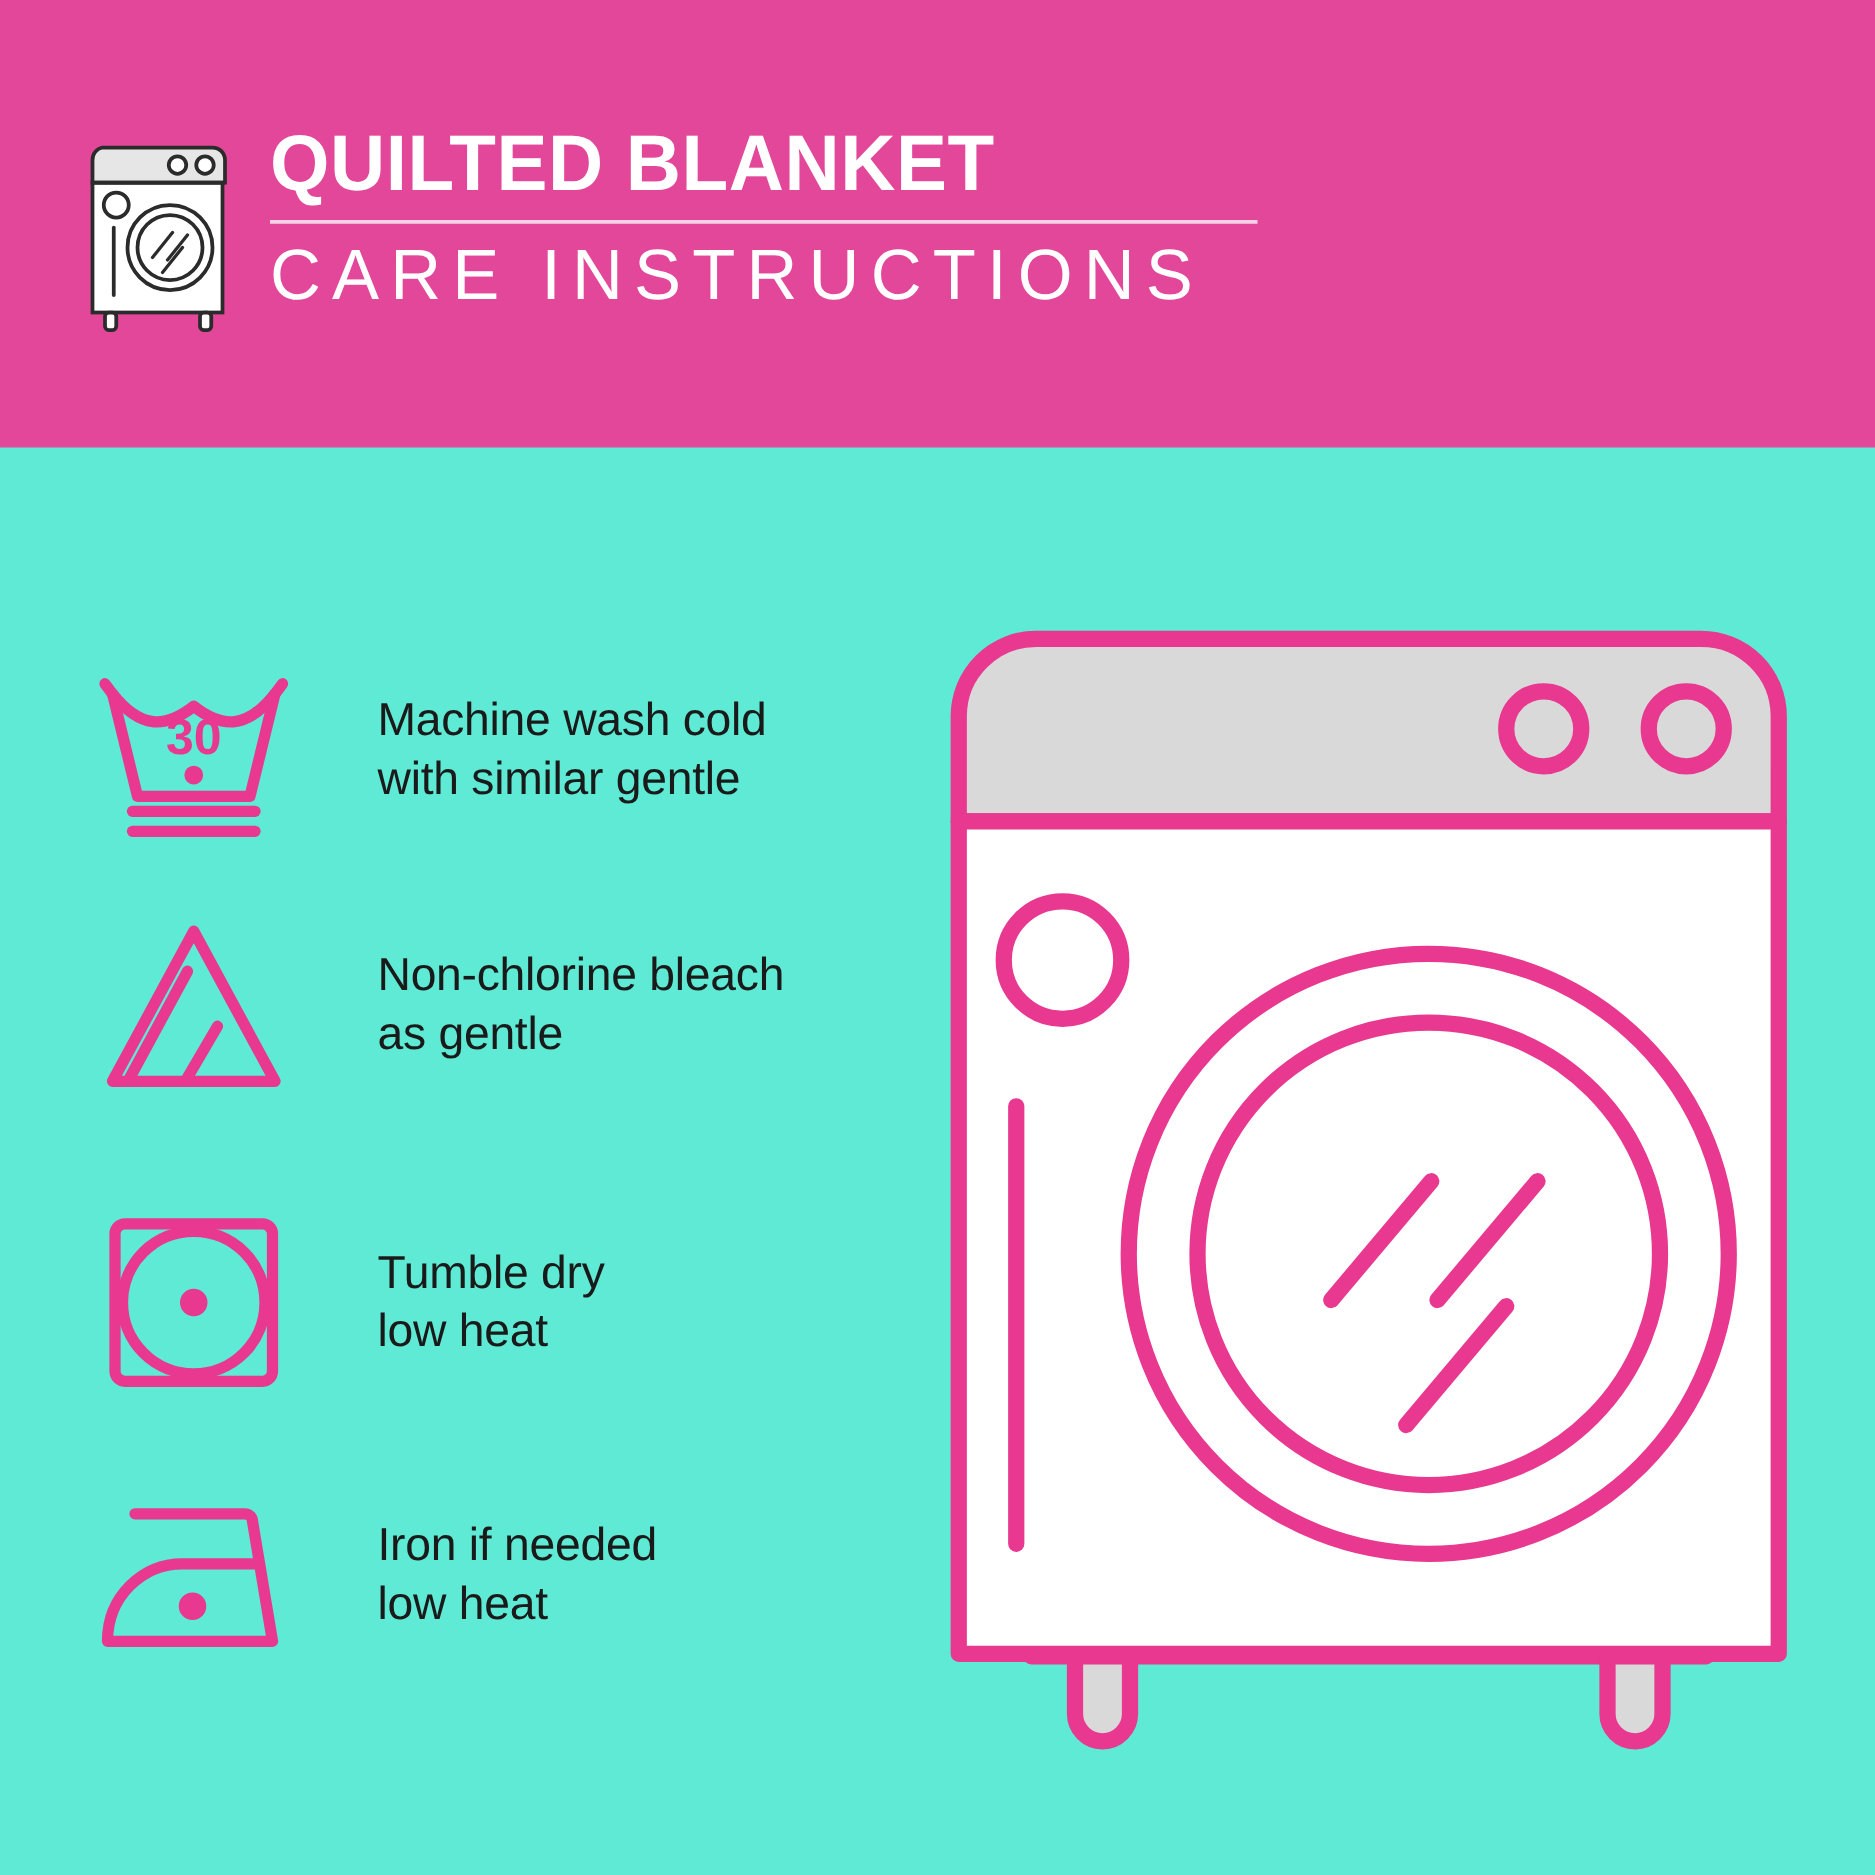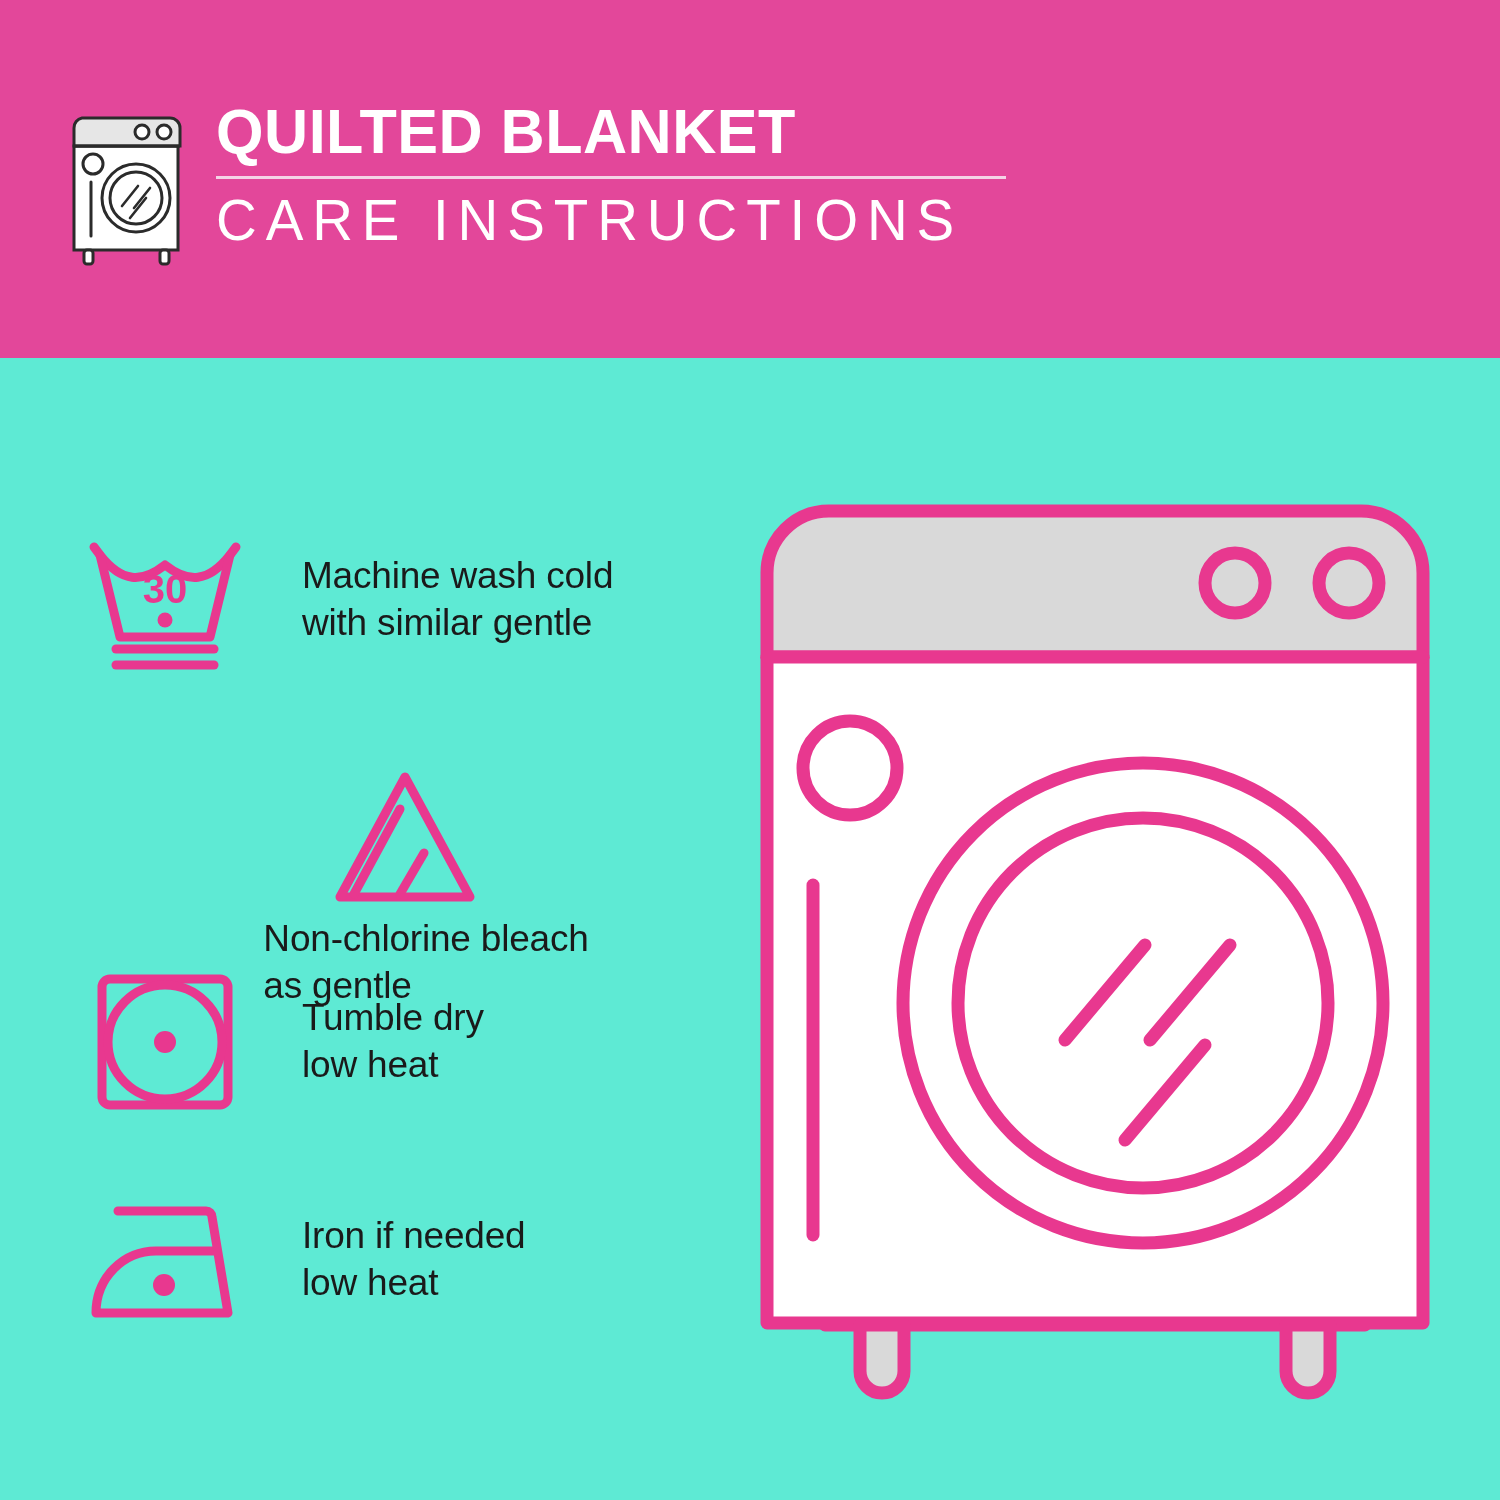--- a/index.html
+++ b/index.html
@@ -83,31 +83,31 @@
     width: 740px;
   }
   .care-row {
     position: absolute;
     left: 70px;
     display: flex;
     align-items: center;
     width: 660px;
   }
   .care-row.r0 { top: 20px;  }
-  .care-row.r1 { top: 256px; flex-direction: column; }
+  .care-row.r1 { top: 224px; }
   .care-row.r2 { top: 462px; }
   .care-row.r3 { top: 680px; }
 
   .care-symbol {
     width: 180px;
     height: 160px;
     flex: 0 0 auto;
     display: flex;
     align-items: center;
-    justify-content: flex-end;
+    justify-content: flex-start;
   }
   .care-text {
     margin-left: 52px;
     color: #1a1a1a;
     font-size: 37px;
     line-height: 1.26;
     font-weight: 400;
     letter-spacing: -0.2px;
   }
   .care-text span {

